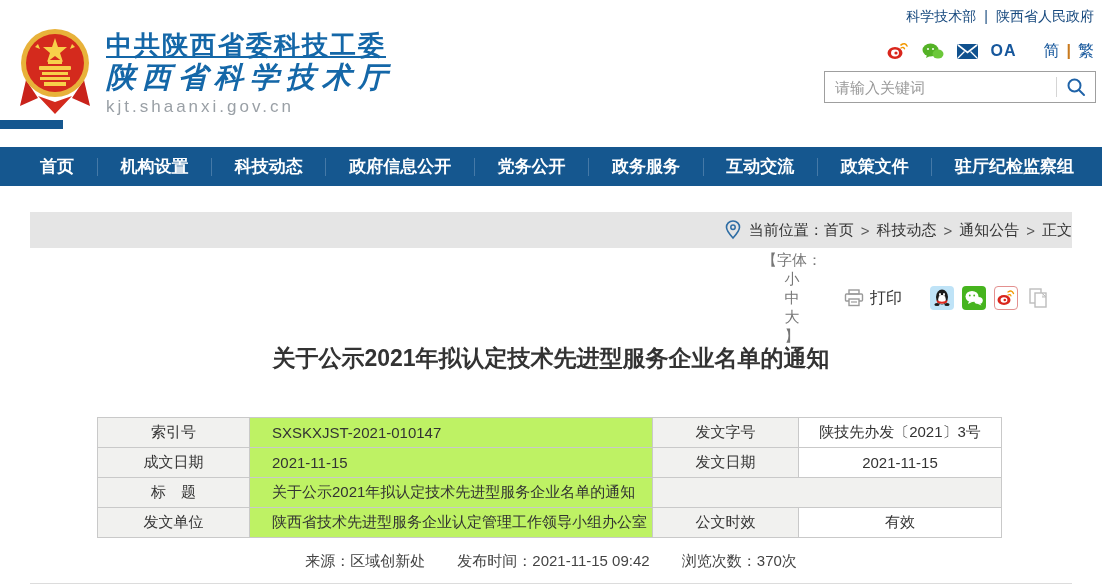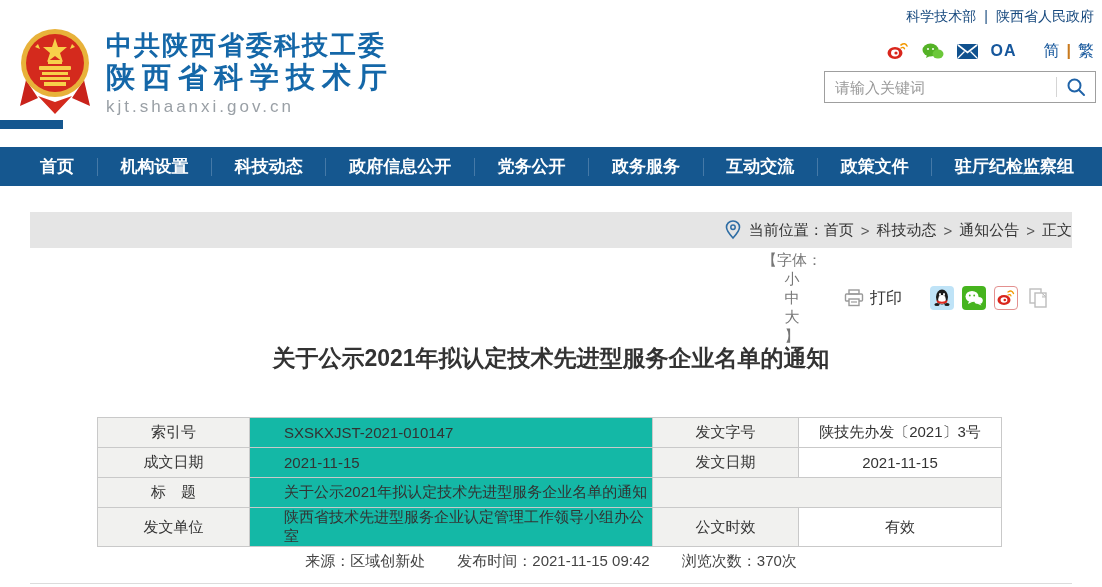--- a/index.html
+++ b/index.html
@@ -7,22 +7,22 @@
   .page { position:relative; width:1102px; height:587px; background:#fff; overflow:hidden; }
 
   
   .top-links { position:absolute; top:8px; right:8px; font-size:14px; color:#17497e; }
   .top-links a { color:#17497e; text-decoration:none; }
   .top-links .sep { margin:0 8px; color:#17497e; }
 
   .emblem { position:absolute; left:18px; top:22px; width:74px; height:92px; }
 
   .org-block { position:absolute; left:106px; top:30px; }
-  .org-line1 { font-size:26px; font-weight:bold; color:#1467a8; letter-spacing:2px; line-height:30px; }
-  .org-line2 { font-size:29px; font-weight:bold; color:#1467a8; letter-spacing:7px; line-height:34px; }
+  .org-line1 { font-size:26px; font-weight:bold; color:#1467a8; letter-spacing:2px; line-height:30px;text-decoration:underline; }
+  .org-line2 { font-size:29px; font-weight:bold; color:#1467a8; letter-spacing:7px; line-height:34px;font-style:italic; }
   .org-domain { font-size:17px; color:#9aa0a6; letter-spacing:3px; margin-top:3px; }
 
   .quick-icons { position:absolute; top:41px; right:8px; display:flex; align-items:center; gap:13px; height:20px; }
   .qi { display:inline-flex; align-items:center; cursor:pointer; }
   .oa-label { font-size:16px; font-weight:bold; color:#16579c; letter-spacing:1px; }
   .lang { font-size:16px; color:#16579c; }
   .lang-sep { color:#c97a1e; margin:0 7px; font-weight:bold; }
 
   .search-box { position:absolute; top:71px; right:6px; width:272px; height:32px;
     border:1px solid #9f9f9f; background:#fff; display:flex; align-items:center; }
@@ -64,21 +64,21 @@
   .si-copy { background:#fff; }
 
   
   .article-title { position:absolute; left:0; top:343px; width:1102px; text-align:center;
     font-size:23px; font-weight:bold; color:#333; }
 
   .meta-table { position:absolute; left:97px; top:417px; width:904px; border-collapse:collapse;
     font-size:15px; color:#333; table-layout:fixed;border-radius:14px; }
   .meta-table td { border:1px solid #c9c9c9; height:30px; padding:0; }
   .meta-table td.label { background:#f1f1ef; text-align:center; }
-  .meta-table td.val-left { background:#14b8a6; text-align:left; padding-left:34px; }
+  .meta-table td.val-left { background:#bef264; text-align:left; padding-left:22px; }
   .meta-table td.val-center { background:#fff; text-align:center; }
   .meta-table td.empty { background:#f1f1ef; }
 
   .source-line { position:absolute; left:0; top:552px; width:1102px; text-align:center;
     font-size:15px; color:#444; }
   .source-line .seg { margin:0 14px; }
 
   .bottom-divider { position:absolute; left:30px; top:583px; width:1042px; height:1px; background:#dcdcdc; }
 </style>
 </head>

